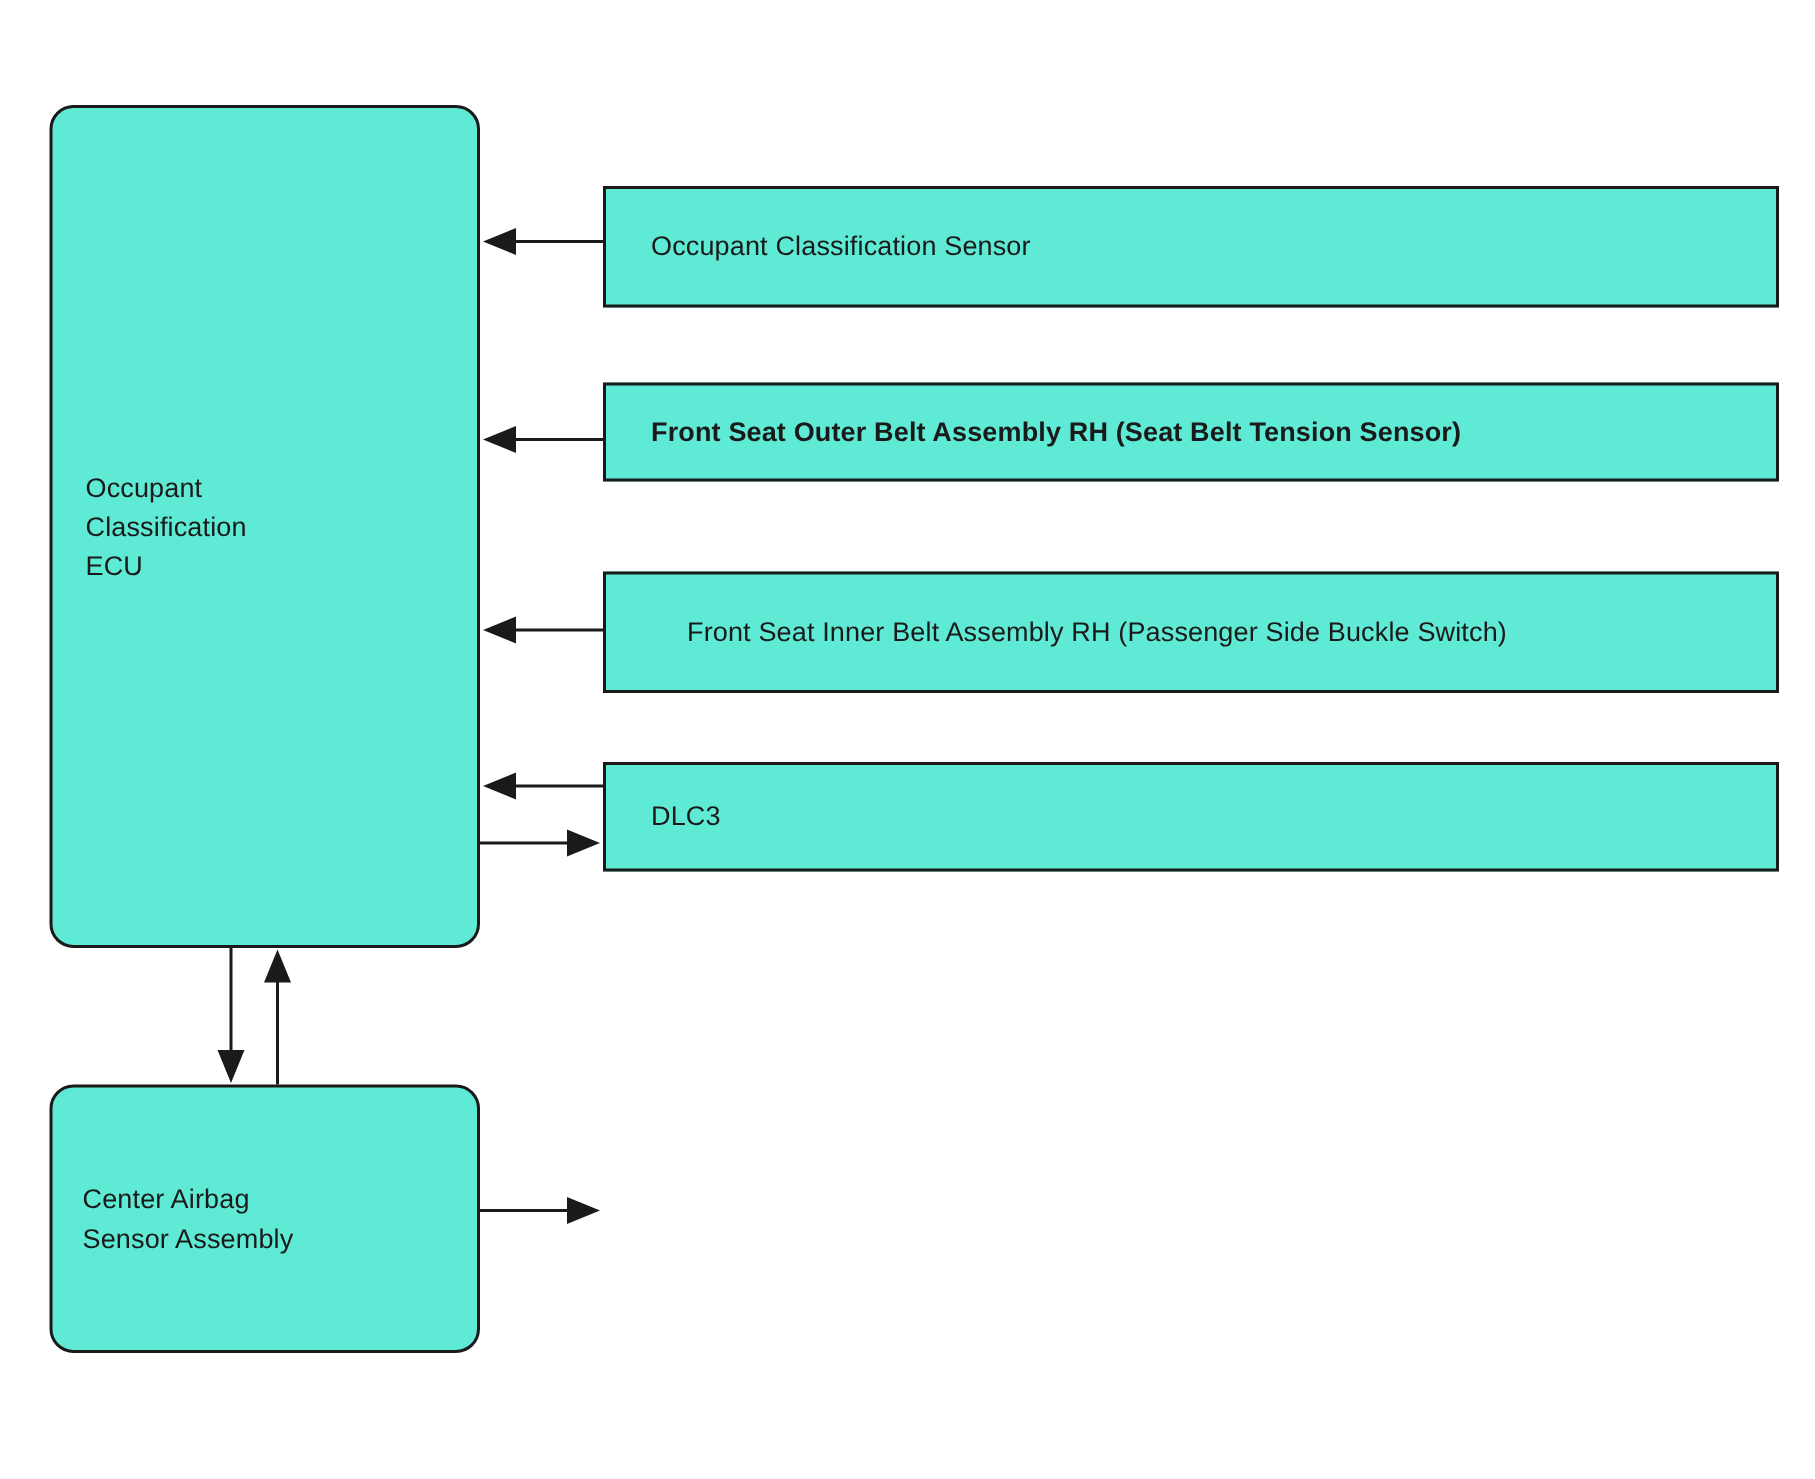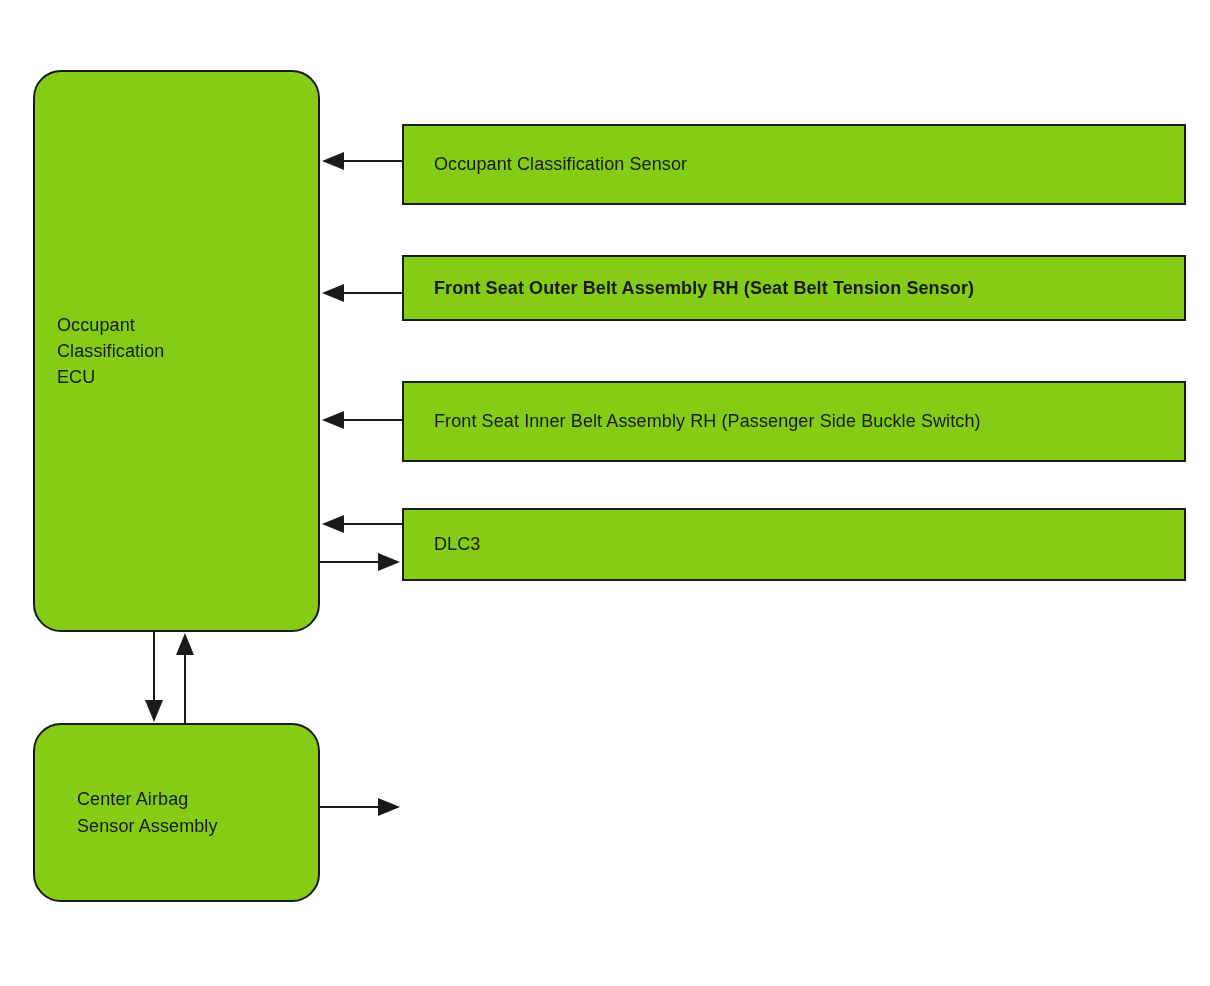--- a/index.html
+++ b/index.html
@@ -16,27 +16,27 @@
     position: relative;
     width: 1210px;
     height: 986px;
     background: #ffffff;
     overflow: hidden;
   }
   
   .node {
     position: absolute;
     box-sizing: border-box;
-    background: #84cc16;
+    background: #5eead4;
     border: 2px solid #1a1a1a;
     display: flex;
     align-items: center;
   }
   .node.rounded {
-    border-radius: 28px;
+    border-radius: 16px;
   }
   .node-label {
     font-size: 18px;
     line-height: 1.45;
     color: #1a1a1a;
     white-space: pre-line;
     letter-spacing: 0.1px;
   }
   
   .ecu-box .node-label {
@@ -122,27 +122,27 @@
   </div>
 
   <div class="node rect-box" style="left:402px; top:124px; width:784px; height:81px;">
     <span class="node-label">Occupant Classification Sensor</span>
   </div>
 
   <div class="node rect-box" style="left:402px; top:255px; width:784px; height:66px;font-weight:bold;">
     <span class="node-label">Front Seat Outer Belt Assembly RH (Seat Belt Tension Sensor)</span>
   </div>
 
-  <div class="node rect-box" style="left:402px; top:381px; width:784px; height:81px;">
+  <div class="node rect-box" style="left:402px; top:381px; width:784px; height:81px;padding-left:24px;">
     <span class="node-label">Front Seat Inner Belt Assembly RH (Passenger Side Buckle Switch)</span>
   </div>
 
   <div class="node rect-box" style="left:402px; top:508px; width:784px; height:73px;">
     <span class="node-label">DLC3</span>
   </div>
 
-  <div class="node rounded center-box" style="left:33px; top:723px; width:287px; height:179px;padding-left:22px;">
+  <div class="node rounded center-box" style="left:33px; top:723px; width:287px; height:179px;">
     <span class="node-label">Center Airbag
 Sensor Assembly</span>
   </div>
 
 
 </div>
 
 </body></html>

